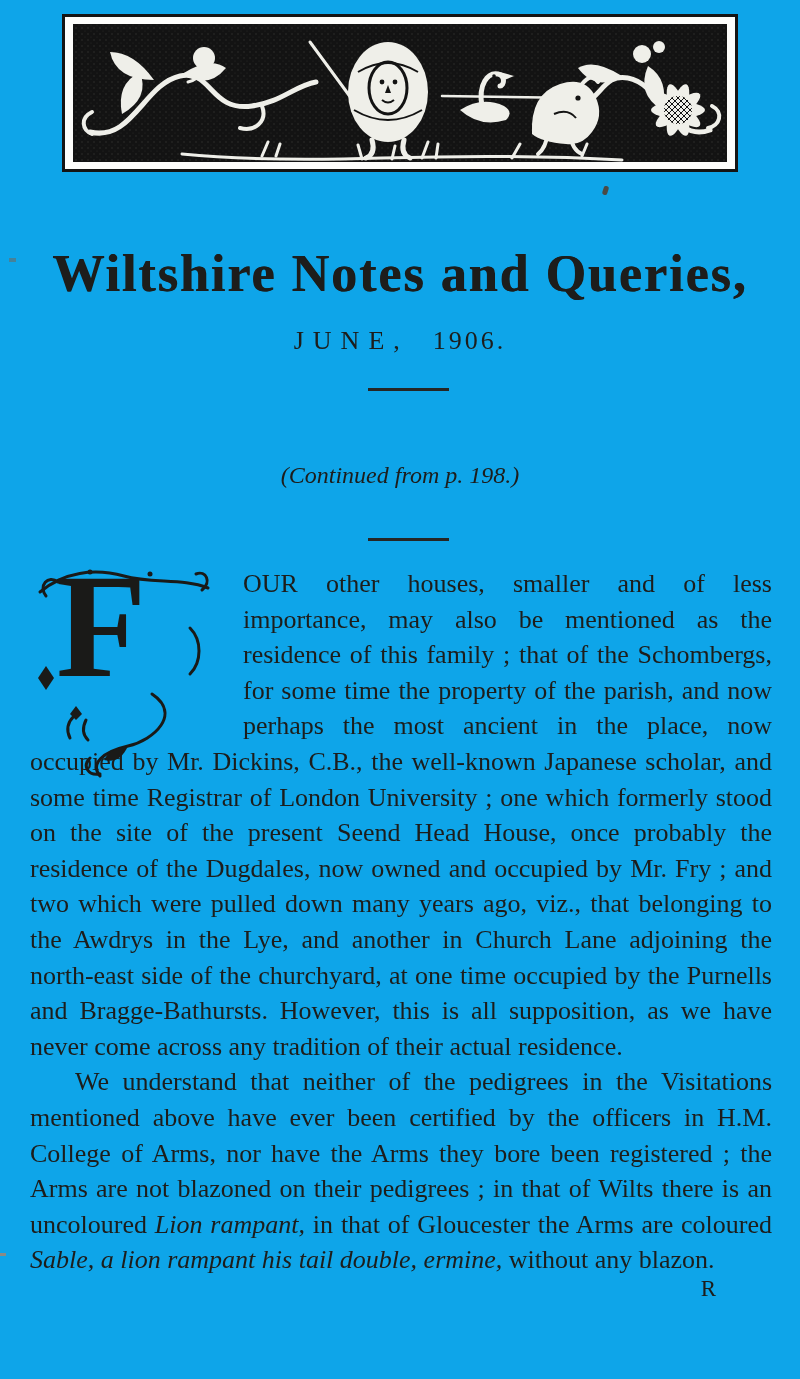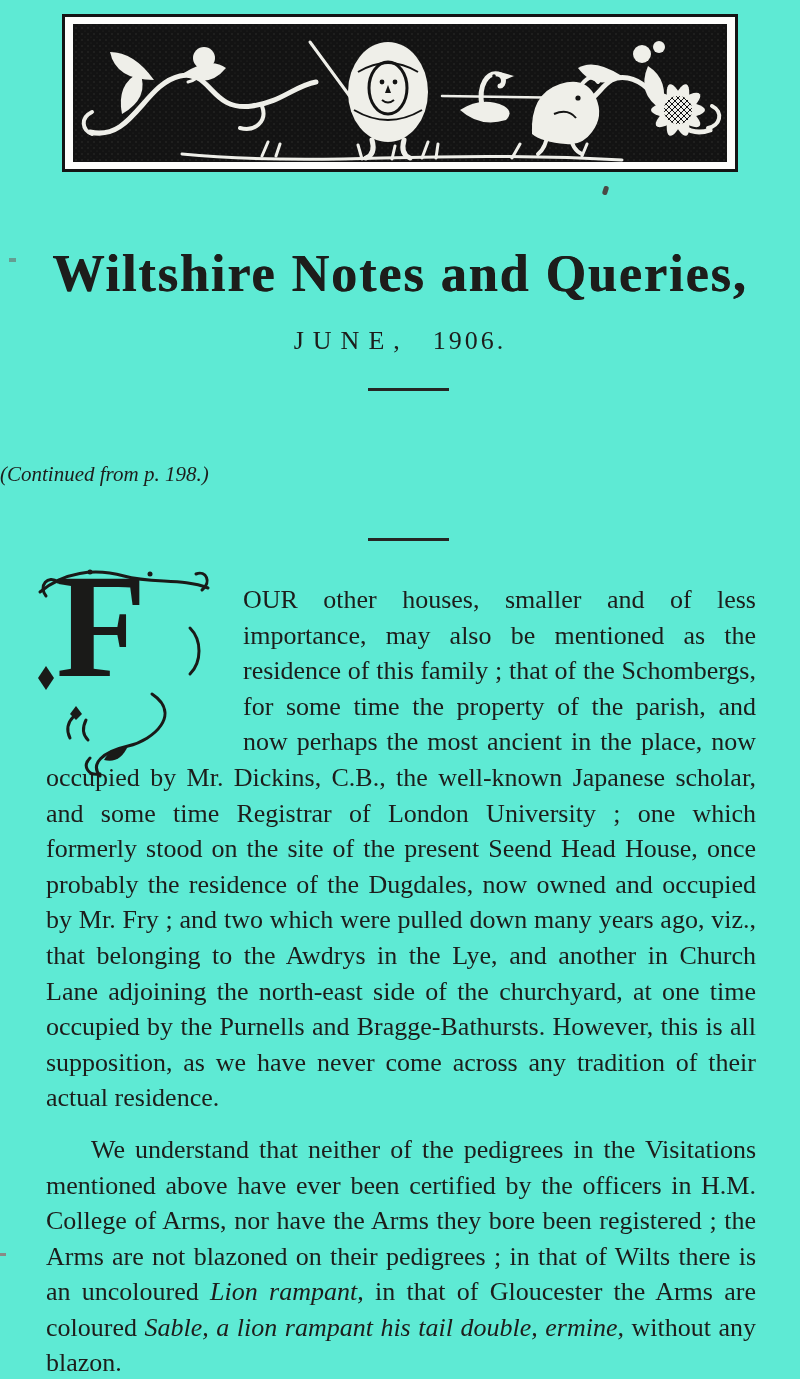--- a/index.html
+++ b/index.html
@@ -1,44 +1,44 @@
 <!DOCTYPE html>
 <html><head>
 <meta charset="utf-8">
 <style>
   html,body{margin:0;padding:0;background:#ffffff;}
   .page{width:800px;height:1379px;position:relative;overflow:hidden;
-        background:#5eead4;color:#1d1d1b;
+        background:#0ea5e9;color:#1d1d1b;
         font-family:"Liberation Serif","DejaVu Serif",serif;}
 
   
   .banner{position:absolute;left:62px;top:14px;width:676px;height:158px;}
 
   
   .masthead{position:absolute;left:0;right:0;top:244px;text-align:center;
             font-size:52px;font-weight:bold;letter-spacing:2px;
             text-shadow:0.6px 0 0 #1d1d1b;}
   .issue{position:absolute;left:0;right:0;top:326px;text-align:center;font-size:26px;}
   .issue .month{letter-spacing:9px;}
   .issue .year{letter-spacing:3px;margin-left:24px;text-align:right;}
 
   .rule{position:absolute;left:368px;width:81px;height:3px;background:#262624;}
   .rule1{top:388px;}
   .rule2{top:538px;}
 
   .article-title{position:absolute;left:0;right:0;top:422px;text-align:center;
                  font-size:25px;font-weight:bold;letter-spacing:3px;}
-  .continuation{position:absolute;left:0;right:0;top:462px;
-                font-size:21px;font-style:italic;}
+  .continuation{position:absolute;left:0;right:0;top:462px;text-align:center;
+                font-size:24px;font-style:italic;}
 
   
   .article{position:absolute;left:30px;right:28px;top:566px;
            font-size:26px;line-height:35.6px;text-align:justify;
            hyphens:none;-webkit-hyphens:none;}
-  .para{margin:16px;}
+  .para{margin:0;}
   .para.indent{text-indent:45px;}
   .it{font-style:italic;}
 
   .drop-cap-wrap{float:left;width:205px;height:176px;position:relative;margin-right:8px;}
   .dc-letter{position:absolute;left:26px;top:-14px;font-size:148px;line-height:1;
              font-weight:bold;color:#1a1a18;}
   .dc-svg{position:absolute;left:0;top:0;width:210px;height:215px;overflow:visible;}
 
   .sig{text-align:right;padding-right:56px;font-size:23px;line-height:26px;margin-top:-2px;}
 

